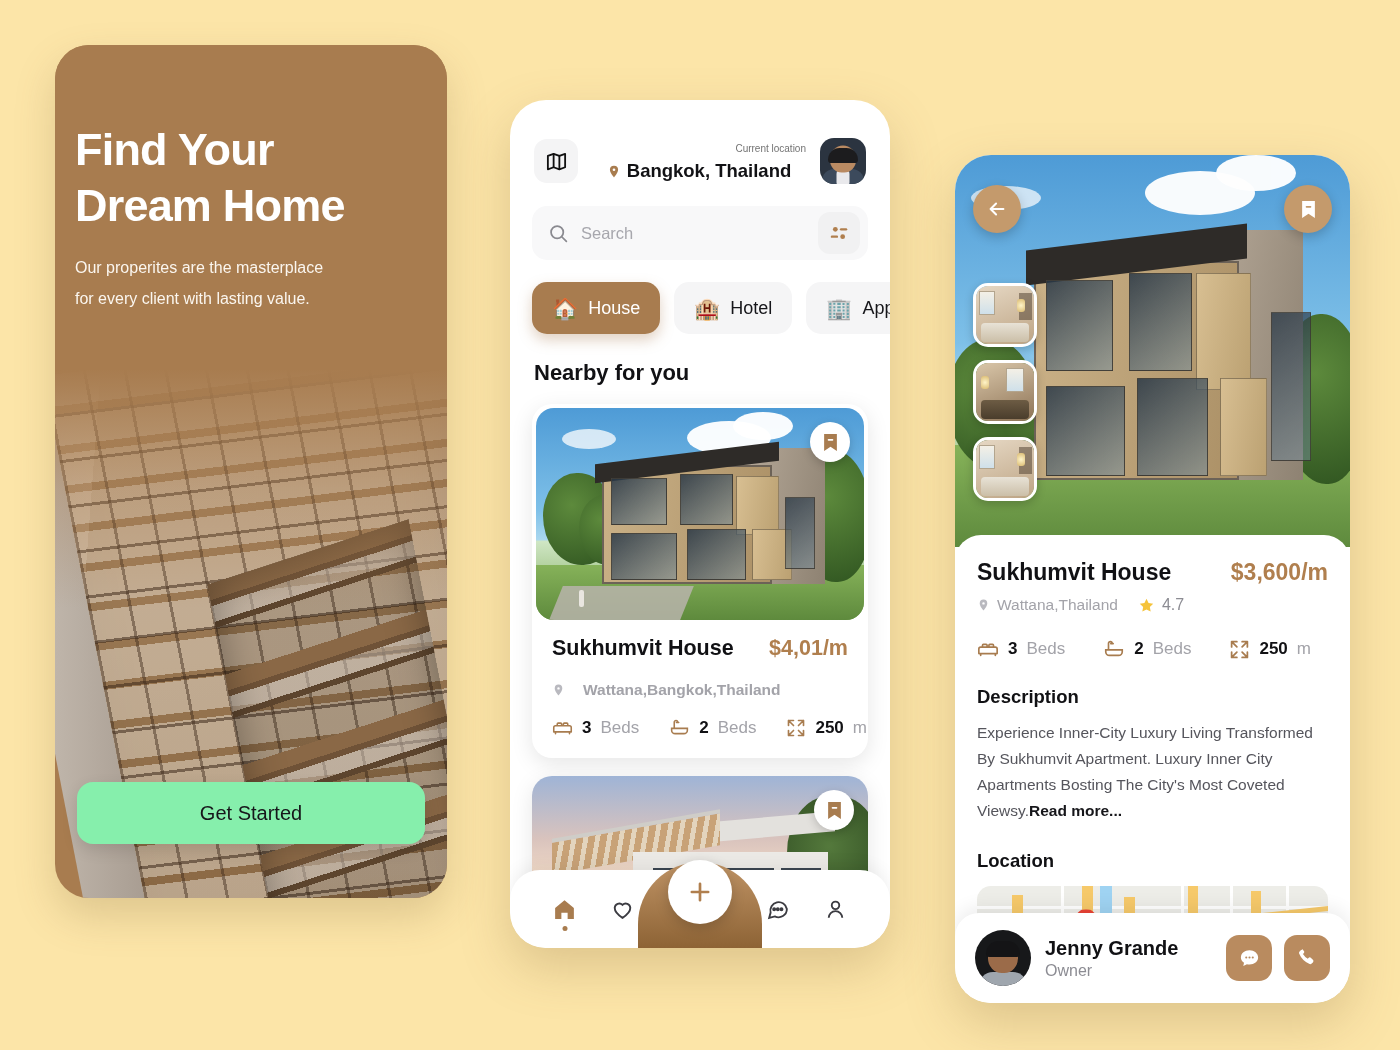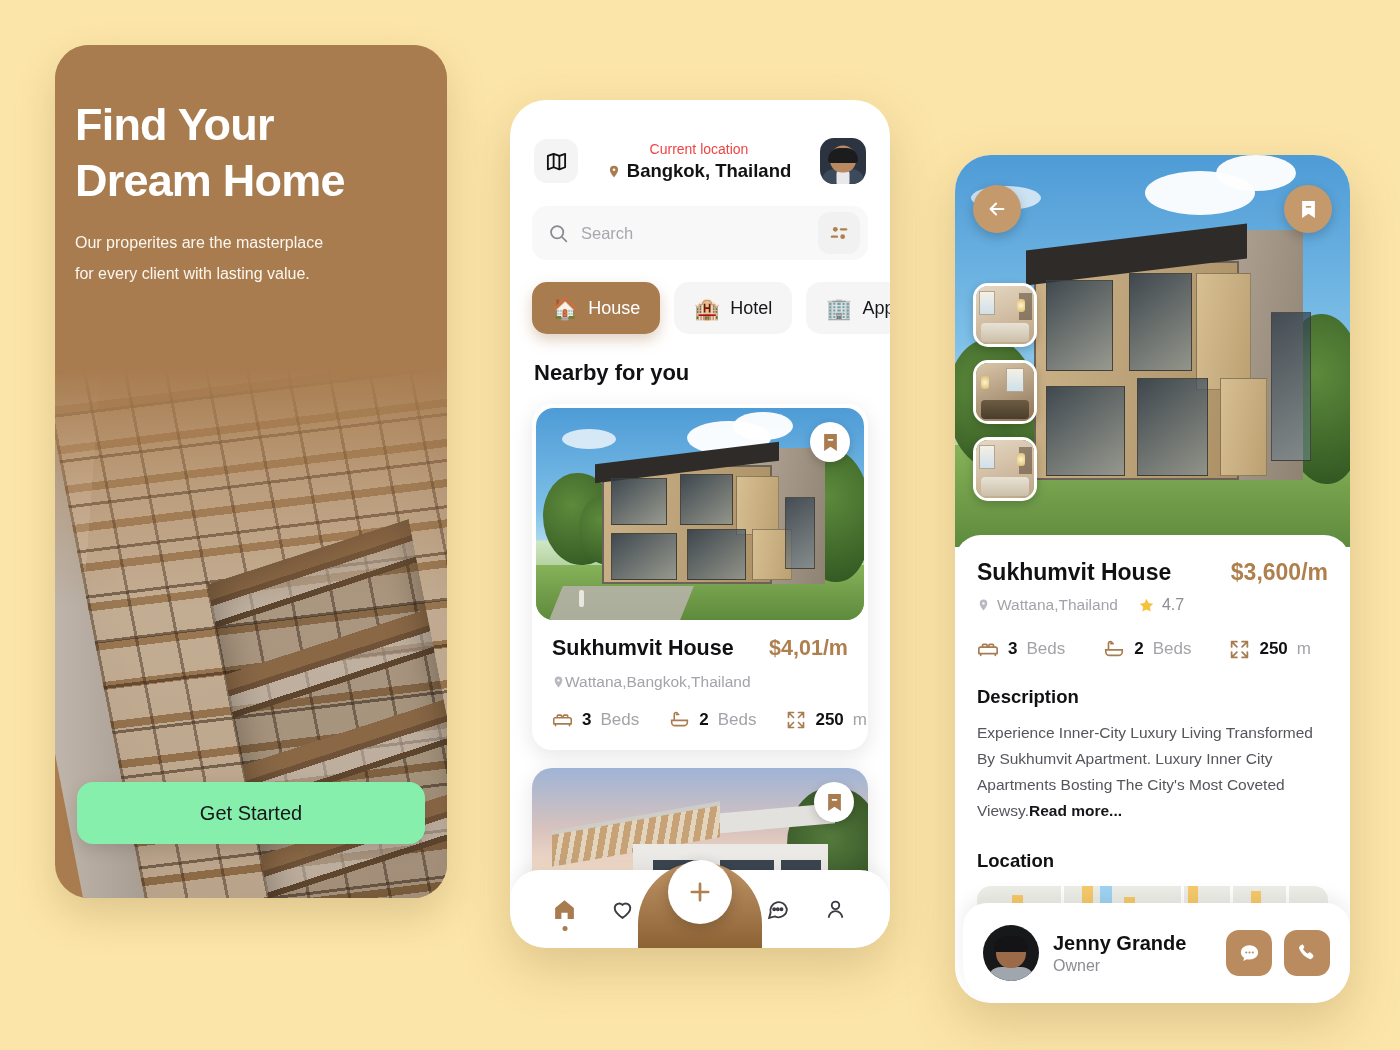--- a/index.html
+++ b/index.html
@@ -56,21 +56,21 @@
       repeating-linear-gradient(to bottom,
         #8a6846 0 16px, #6f5237 16px 22px, rgba(190,180,170,.55) 22px 38px, #5d452e 38px 44px,
         rgba(0,0,0,.12) 44px 92px);
     box-shadow: inset 0 0 40px rgba(0,0,0,.35);
   }
   .left-fade {
     position: absolute; inset: 0;
     background: linear-gradient(180deg, #A87C4F 0 38%, rgba(168,124,79,.35) 52%, rgba(168,124,79,0) 66%);
     pointer-events: none;
   }
-  .panel-left .copy { position: absolute; left: 20px; top: 52px; right: 20px; }
+  .panel-left .copy { position: absolute; left: 20px; top: 77px; right: 20px; }
   .headline {
     color: #fff; font-size: 45px; line-height: 56px; font-weight: 700;
     letter-spacing: -.8px;
   }
   .subcopy {
     color: #FBF6EF; font-size: 16px; line-height: 31px; margin-top: 18px; font-weight: 400;
   }
   .get-started {
     position: absolute; left: 22px; right: 22px; bottom: 54px; height: 62px;
     background: #86efac; border-radius: 16px; border: none; cursor: pointer;
@@ -88,21 +88,21 @@
   .phone-right { left: 955px; top: 155px; width: 395px; height: 848px; border-radius: 36px; }
 
   
   .mid-inner { position: relative; width: 100%; height: 100%; }
   .mid-head { padding: 38px 24px 0 24px; display: flex; align-items: center; gap: 14px; }
   .icon-sq {
     width: 44px; height: 44px; border-radius: 13px; background: #F4F4F5;
     display: flex; align-items: center; justify-content: center; flex: 0 0 auto; cursor: pointer;
   }
   .loc-block { flex: 1; text-align: center; }
-  .loc-label { font-size: 14px; color: #ef4444; line-height: 20px; }
+  .loc-label { font-size: 10px; color: #737373; line-height: 20px; text-align: right; }
   .loc-value {
     font-size: 18.5px; color: #121215; font-weight: 700; line-height: 24px;
     display: flex; align-items: center; justify-content: center; gap: 6px;
   }
   .avatar {
     width: 46px; height: 46px; border-radius: 14px; flex: 0 0 auto; overflow: hidden;
     background: #2b3440; position: relative;
   }
   .av-face { position:absolute; left:50%; top:46%; width:26px; height:27px; transform:translate(-50%,-50%);
              background:#b98a62; border-radius:50% 50% 45% 45%; }
@@ -165,21 +165,21 @@
 
   .bookmark-btn {
     position: absolute; top: 14px; right: 14px; width: 40px; height: 40px; border-radius: 50%;
     background: #fff; display: flex; align-items: center; justify-content: center; cursor: pointer;
     box-shadow: 0 3px 10px rgba(0,0,0,.18);
   }
   .card-body { padding: 16px 20px 20px 20px; }
   .card-row1 { display: flex; align-items: baseline; justify-content: space-between; }
   .card-title { font-size: 21.5px; font-weight: 700; color: #111114; }
   .card-price { font-size: 21.5px; font-weight: 700; color: #B07F4E; }
-  .card-loc { margin-top: 12px; display: flex; align-items: center; gap: 0; font-size: 15.5px; color: #a3a3a9; }
+  .card-loc { margin-top: 20px; display: flex; align-items: center; gap: 18px; font-size: 15.5px; color: #a3a3a9; font-weight: bold; }
   .spec-row { margin-top: 18px; display: flex; gap: 30px; align-items: center; }
   .spec { display: flex; align-items: center; gap: 9px; font-size: 17px; color: #111114; font-weight: 700; }
   .spec .unit { color: #a3a3a9; font-weight: 400; }
 
   .card2 { margin: 18px 22px 0 22px; border-radius: 20px; height: 140px; overflow: hidden; position: relative;
            box-shadow: 0 6px 22px rgba(0,0,0,.10); }
   .scene2 { position: absolute; inset: 0; background: linear-gradient(#9fb4d6 0%, #d9c3bd 45%, #f0d9c6 70%, #e8e6e2 100%); }
   .roof2 { position: absolute; left: 6%; top: 34%; width: 50%; height: 26%;
            background: repeating-linear-gradient(100deg,#c8a277 0 7px,#e3d4bd 7px 12px);
            transform: skewY(-10deg); border-top: 4px solid #cfcdc8; }
@@ -252,21 +252,21 @@
   .road-w { position: absolute; background: #fff; }
   .park { position: absolute; background: #CFE6BD; }
   .river { position: absolute; background: #9FD3F2; }
   .pin { position: absolute; left: 28%; top: 26%; width: 22px; height: 28px; }
   .pin-b { position: absolute; inset: 0; background: #EA4335; border-radius: 50% 50% 50% 50% / 44% 44% 60% 60%;
            clip-path: polygon(50% 100%, 0 45%, 0 0, 100% 0, 100% 45%); }
   .pin-h { position: absolute; left: 50%; top: 32%; width: 8px; height: 8px; transform: translate(-50%,-50%);
            background: #fff; border-radius: 50%; }
 
   .agent-bar {
-    position: absolute; left: 8px; right: 0; bottom: 0; height: 100px; background: #fff;
+    position: absolute; left: 0; right: 0; bottom: 0; height: 90px; background: #fff;
     border-radius: 24px 24px 36px 36px; display: flex; align-items: center; gap: 14px;
     padding: 5px 20px; box-shadow: 0 -6px 18px rgba(0,0,0,.07);
   }
   .agent-av { width: 56px; height: 56px; border-radius: 50%; overflow: hidden; position: relative; background: #17181a; flex: 0 0 auto; }
   .ag-face { position:absolute; left:50%; top:48%; width:30px; height:32px; transform:translate(-50%,-50%);
              background:#9b6b49; border-radius:50% 50% 46% 46%; }
   .ag-hair { position:absolute; left:50%; top:20%; width:34px; height:16px; transform:translateX(-50%);
              background:#141416; border-radius:16px 16px 4px 4px; }
   .ag-coll { position:absolute; left:50%; bottom:-4px; width:48px; height:18px; transform:translateX(-50%);
              background:#9fa6ae; border-radius:14px 14px 0 0; }

